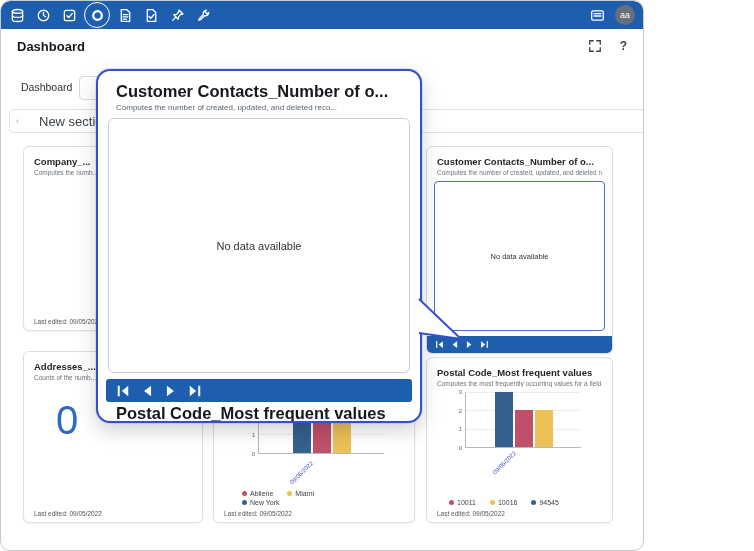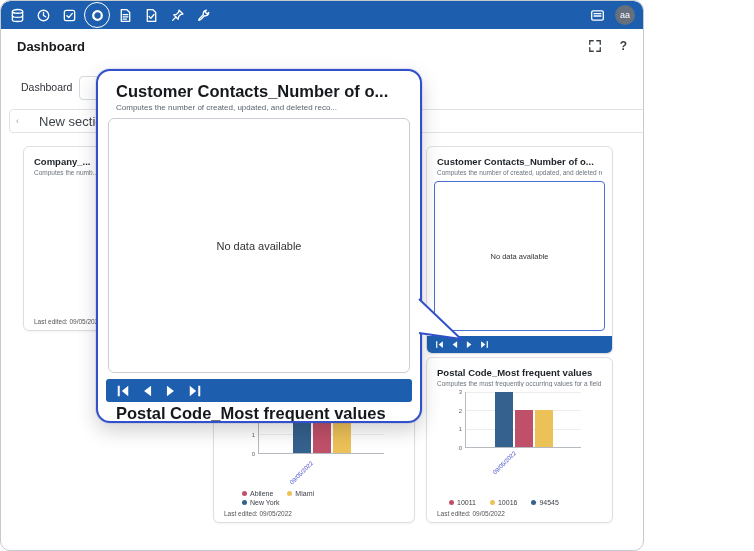--- a/index.html
+++ b/index.html
@@ -194,20 +194,26 @@
         </span>
       <span class="pgbtn">
           <svg width="9" height="9" viewBox="0 0 12 12">
             <rect x="8.9" y="1.5" width="1.6" height="9" fill="#fff"></rect>
             <path d="M1.5 1.5 7 6l-5.5 4.5z" fill="#fff"></path>
           </svg>
         </span>
     </div>
   </div>
 
+  <div class="card" id="card-addresses">
+    <div class="card-title">Addresses_...</div>
+    <div class="card-sub">Counts of the numb...</div>
+    <div class="big-value">0</div>
+    <div class="last-edited">Last edited: 09/05/2022</div>
+  </div>
 
   <div class="card" id="card-postal-left">
     <div class="card-title">Postal Code_Most frequent values</div>
     <div class="chart">
         <div class="yaxis">
           <span class="ytick" style="top:0%">3</span>
           <span class="ytick" style="top:33.333333333333336%">2</span>
           <span class="ytick" style="top:66.66666666666667%">1</span>
           <span class="ytick" style="top:100%">0</span>
         </div>

